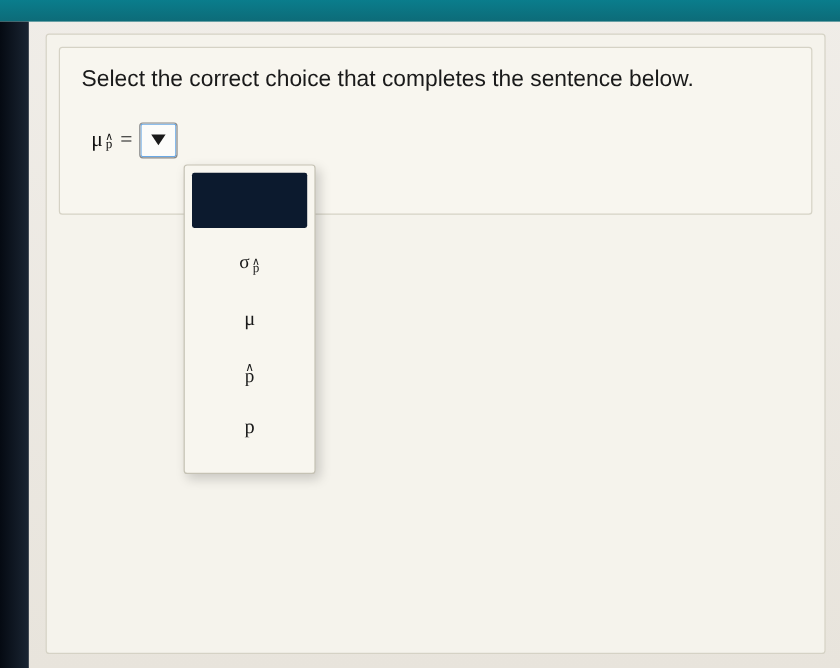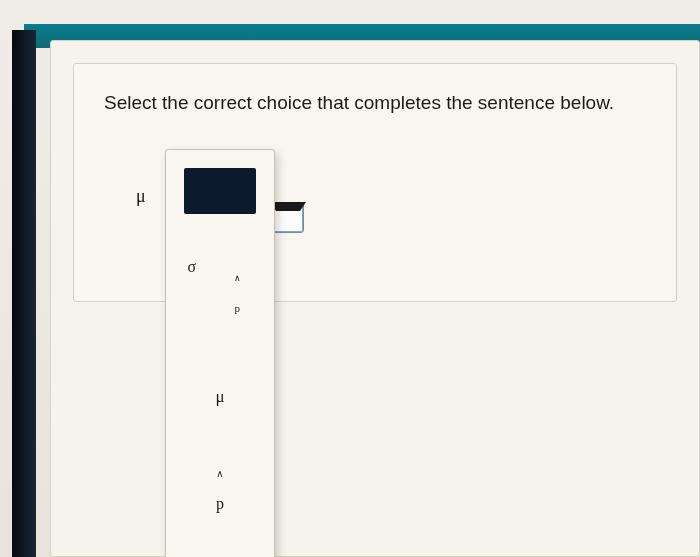--- a/index.html
+++ b/index.html
@@ -1,18 +1,18 @@
 <!DOCTYPE html>
 <html><head>
   <meta charset="utf-8">
   <style>
     * {
       box-sizing: border-box;
       margin: 0;
-      padding: 12px;
+      padding: 0;
     }
     body {
       font-family: Arial, sans-serif;
       background: linear-gradient(180deg, #f0ede8 0%, #e8e4dc 100%);
       width: 700px;
       height: 557px;
       overflow: hidden;
       position: relative;
     }
     .top-border {

